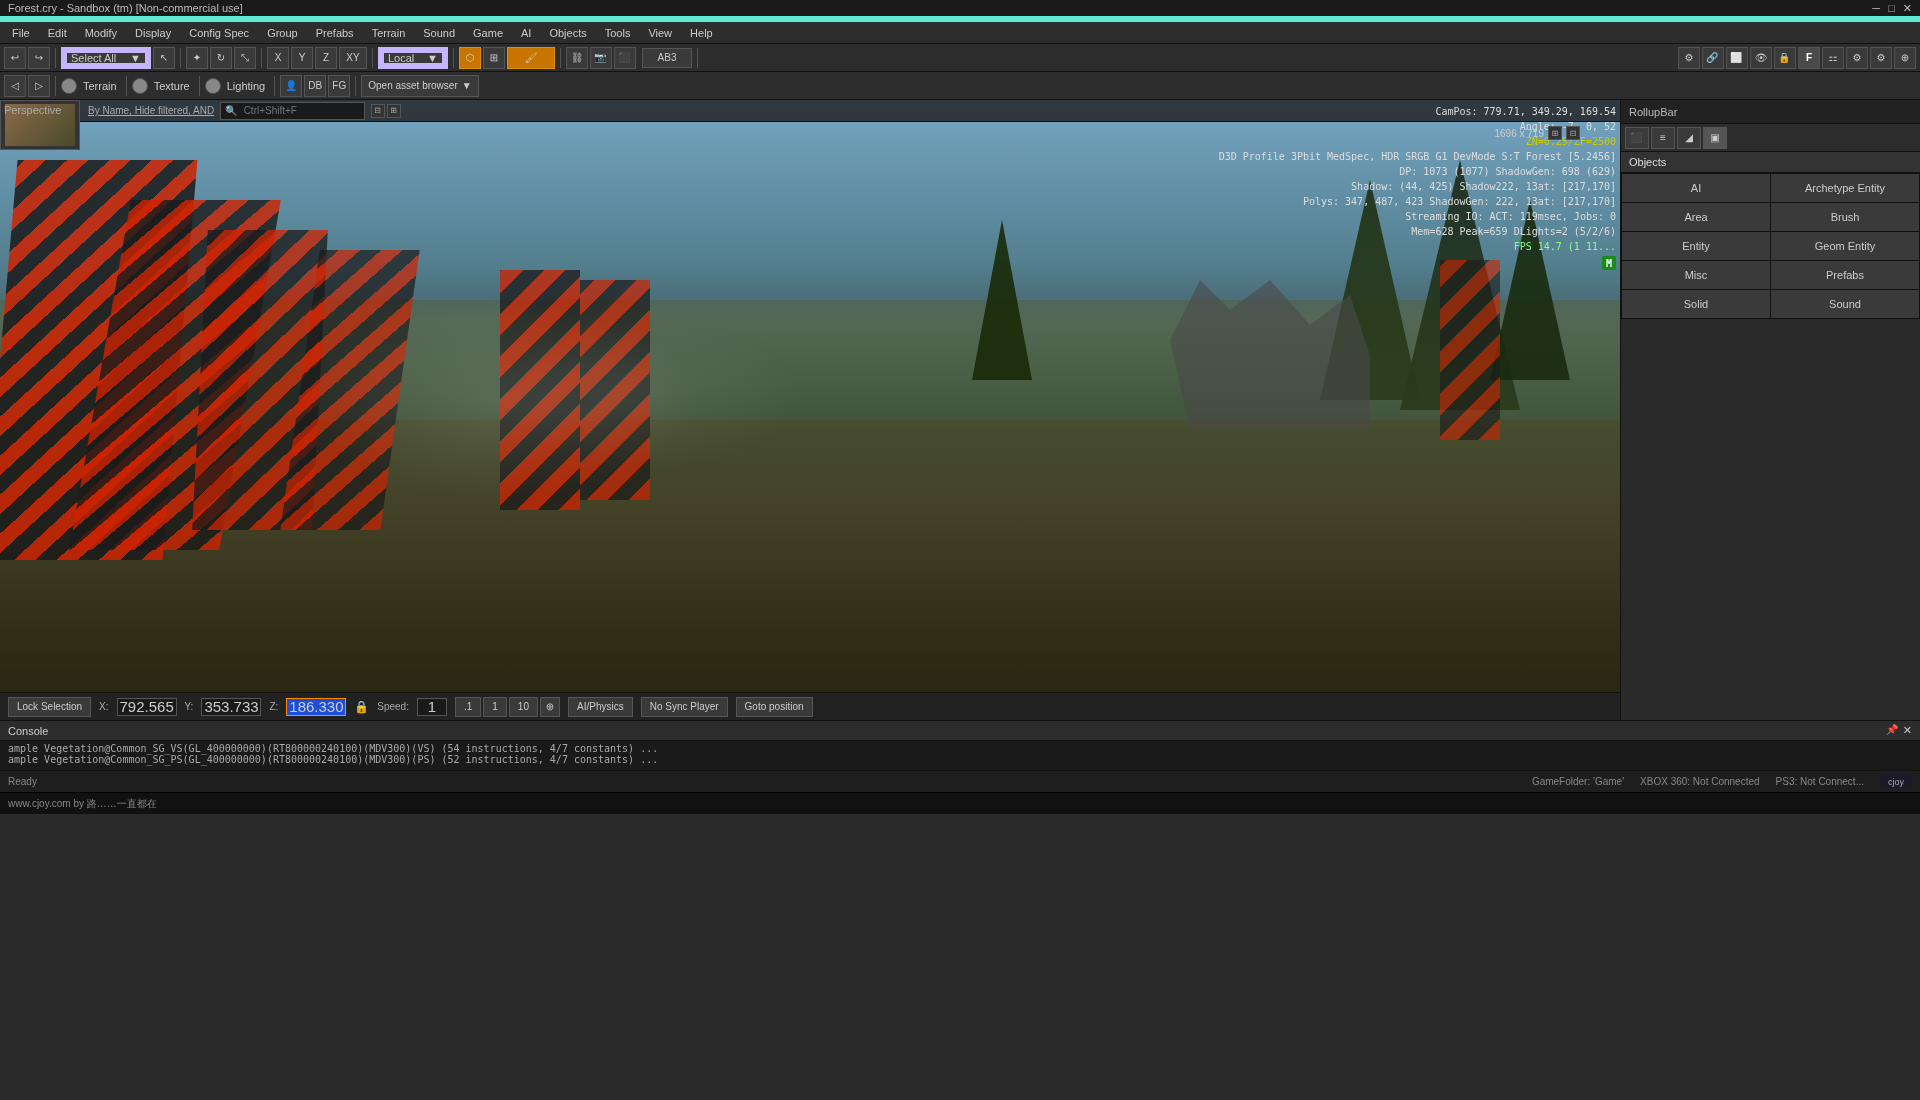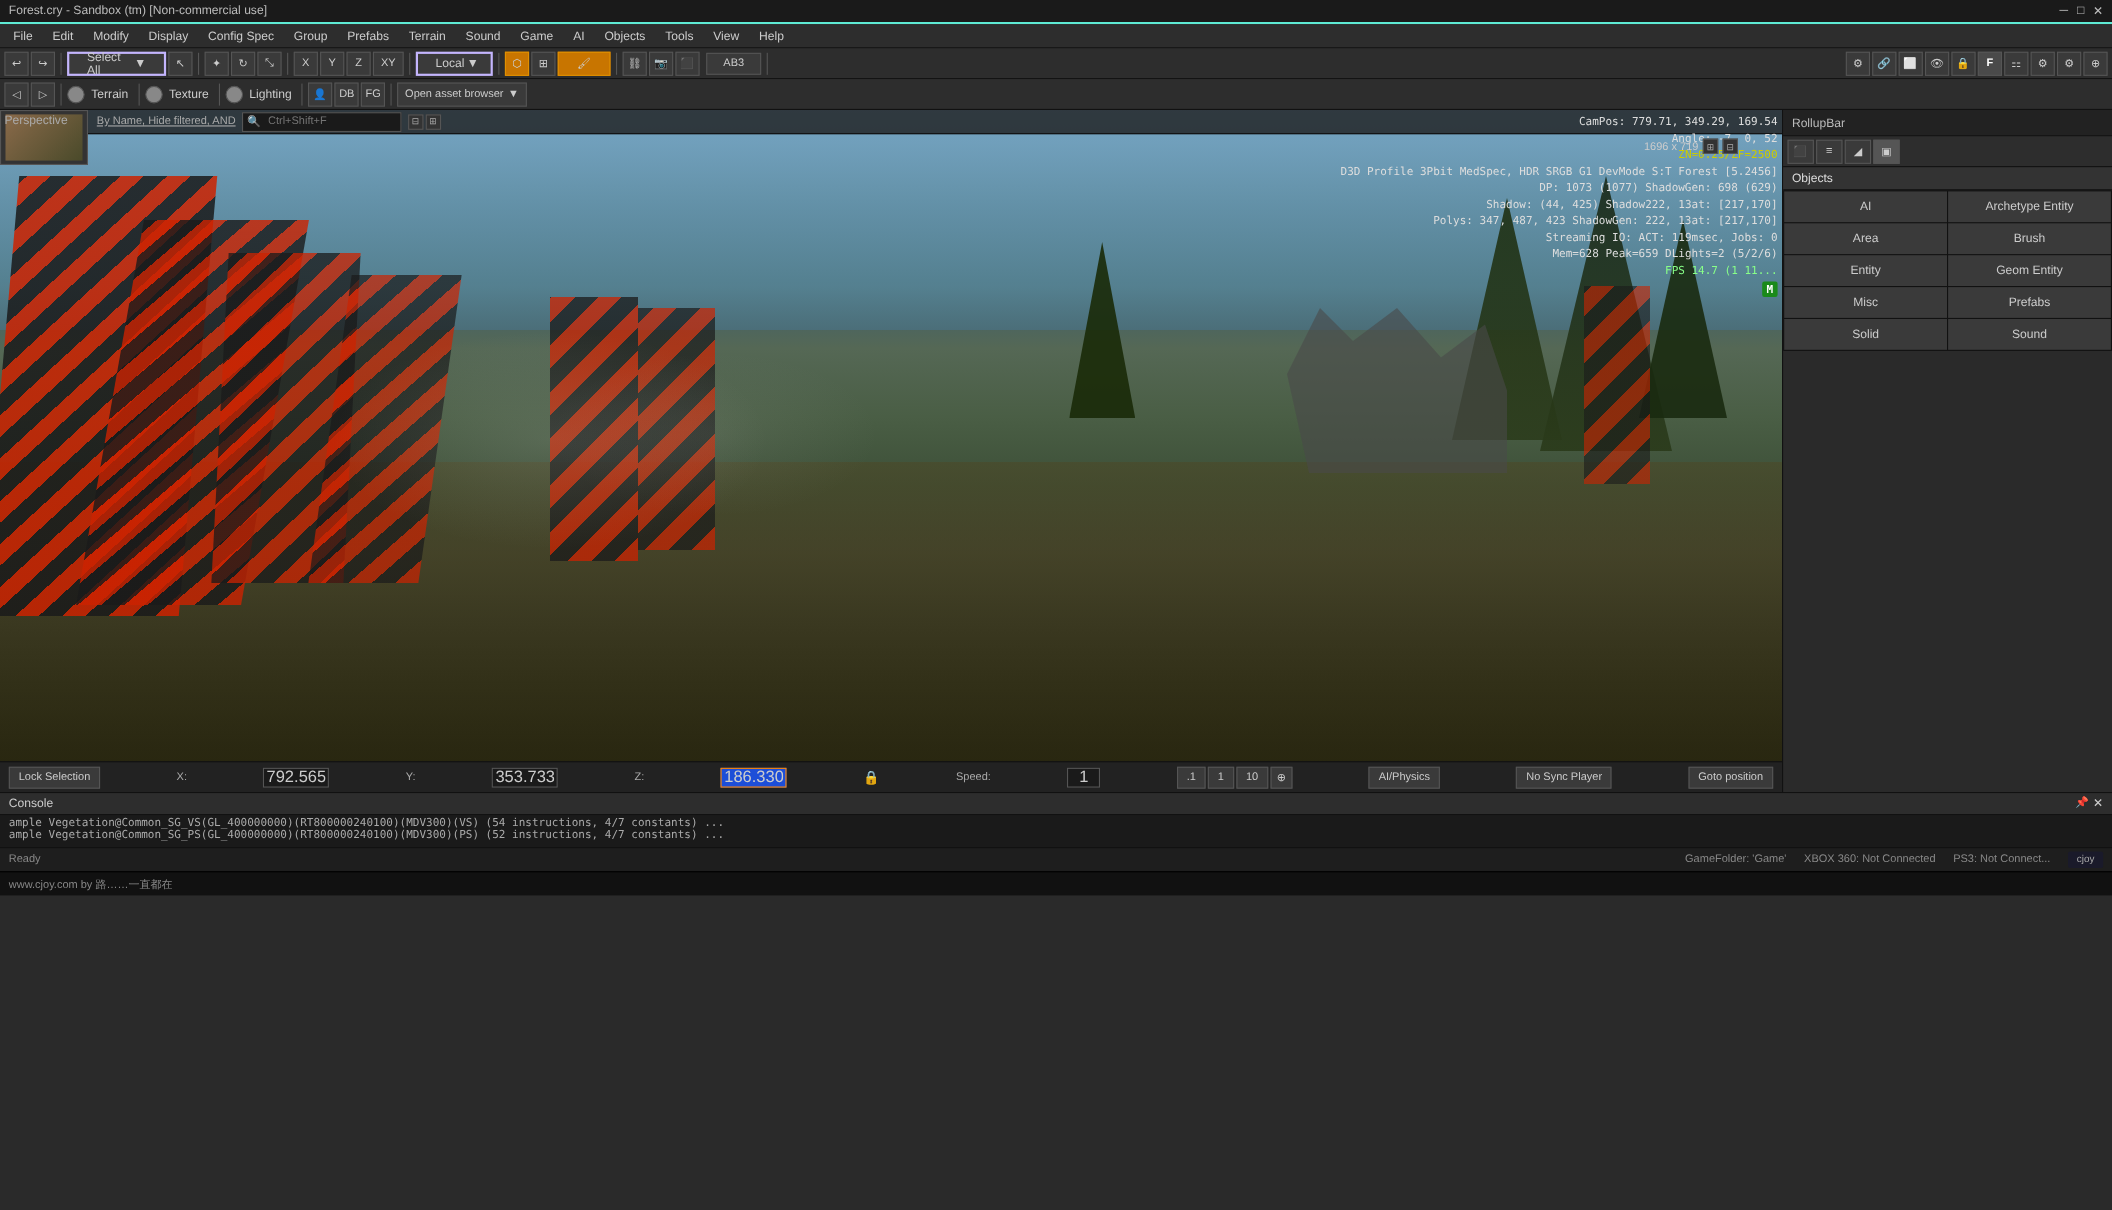--- a/index.html
+++ b/index.html
@@ -15,21 +15,21 @@
 
     
     #title-bar {
       height: 22px;
       background: #1a1a1a;
       display: flex;
       align-items: center;
       padding: 0 8px;
       color: #bbb;
       font-size: 11px;
-      border-bottom: 2px solid #5eead4;
+      border-bottom: 6px solid #5eead4;
     }
 
     
     #menu-bar {
       height: 22px;
       background: #2d2d2d;
       display: flex;
       align-items: center;
       padding: 0 4px;
       border-bottom: 1px solid #111;
@@ -62,23 +62,23 @@
       align-items: center;
       justify-content: center;
       cursor: pointer;
       font-size: 10px;
     }
     .tb-btn.active { background: #c87500; border-color: #e09000; }
     .tb-separator { width: 1px; height: 20px; background: #555; margin: 0 3px; }
     .tb-dropdown {
       height: 22px;
       background: #3a3a3a;
-      border: 2px solid #c4b5fd;
-      color: #ccc;
-      padding: 0 16px;
+      border: 6px solid #c4b5fd;
+      color: #ccc;
+      padding: 0 4px;
       font-size: 11px;
       display: flex;
       align-items: center;
       gap: 2px;
       cursor: pointer;
     }
     .tb-label {
       color: #ccc;
       font-size: 11px;
       padding: 0 4px;
@@ -184,21 +184,20 @@
       left: 0;
       right: 0;
       height: 28px;
       background: #222;
       border-top: 1px solid #111;
       display: flex;
       align-items: center;
       padding: 0 8px;
       gap: 8px;
       z-index: 20;
-      justify-content: space-between;
     }
     .vp-btn {
       height: 20px;
       background: #3a3a3a;
       border: 1px solid #555;
       color: #ccc;
       padding: 0 8px;
       font-size: 10px;
       cursor: pointer;
       display: flex;

